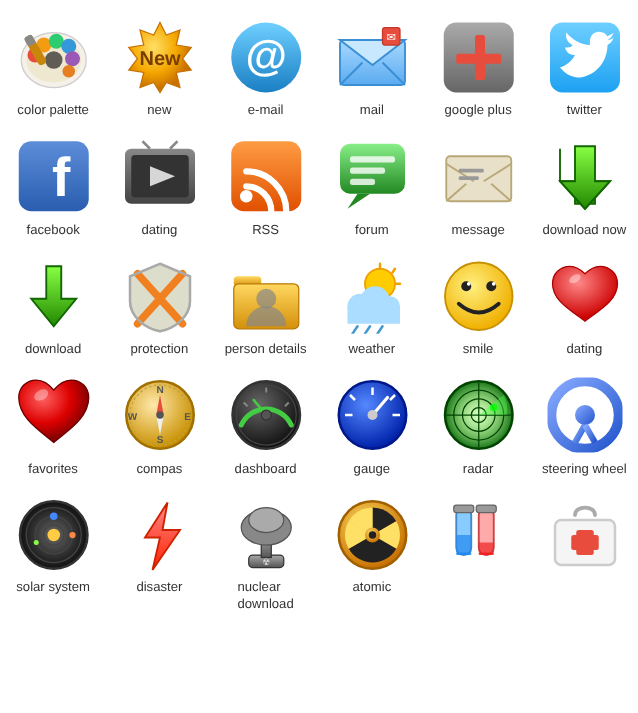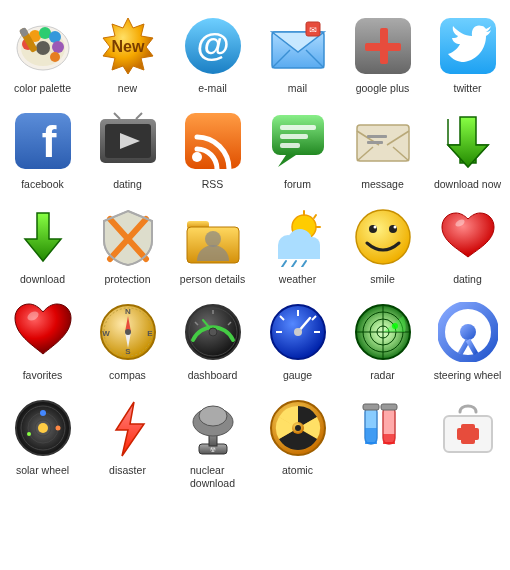--- a/index.html
+++ b/index.html
@@ -551,21 +551,21 @@
         <circle cx="30" cy="30" r="15" fill="none" stroke="#444" stroke-width="1"></circle>
         <circle cx="30" cy="30" r="8" fill="none" stroke="#444" stroke-width="1"></circle>
 
         <circle cx="30" cy="30" r="5" fill="#ffcc44"></circle>
 
         <circle cx="30" cy="15" r="3" fill="#4488ff"></circle>
         <circle cx="45" cy="30" r="2.5" fill="#ff8844"></circle>
         <circle cx="16" cy="36" r="2" fill="#88ff44"></circle>
       </svg>
     </div>
-    <span class="icon-label">solar wheel</span>
+    <span class="icon-label">solar system</span>
   </div>
 
   <div class="icon-item">
     <div class="icon-img">
       <svg viewBox="0 0 60 60" width="60" height="60">
         <defs>
           <linearGradient id="boltGrad" x1="0%" y1="0%" x2="0%" y2="100%">
             <stop offset="0%" stop-color="#ff8888"></stop>
             <stop offset="100%" stop-color="#ff2200"></stop>
           </linearGradient>

